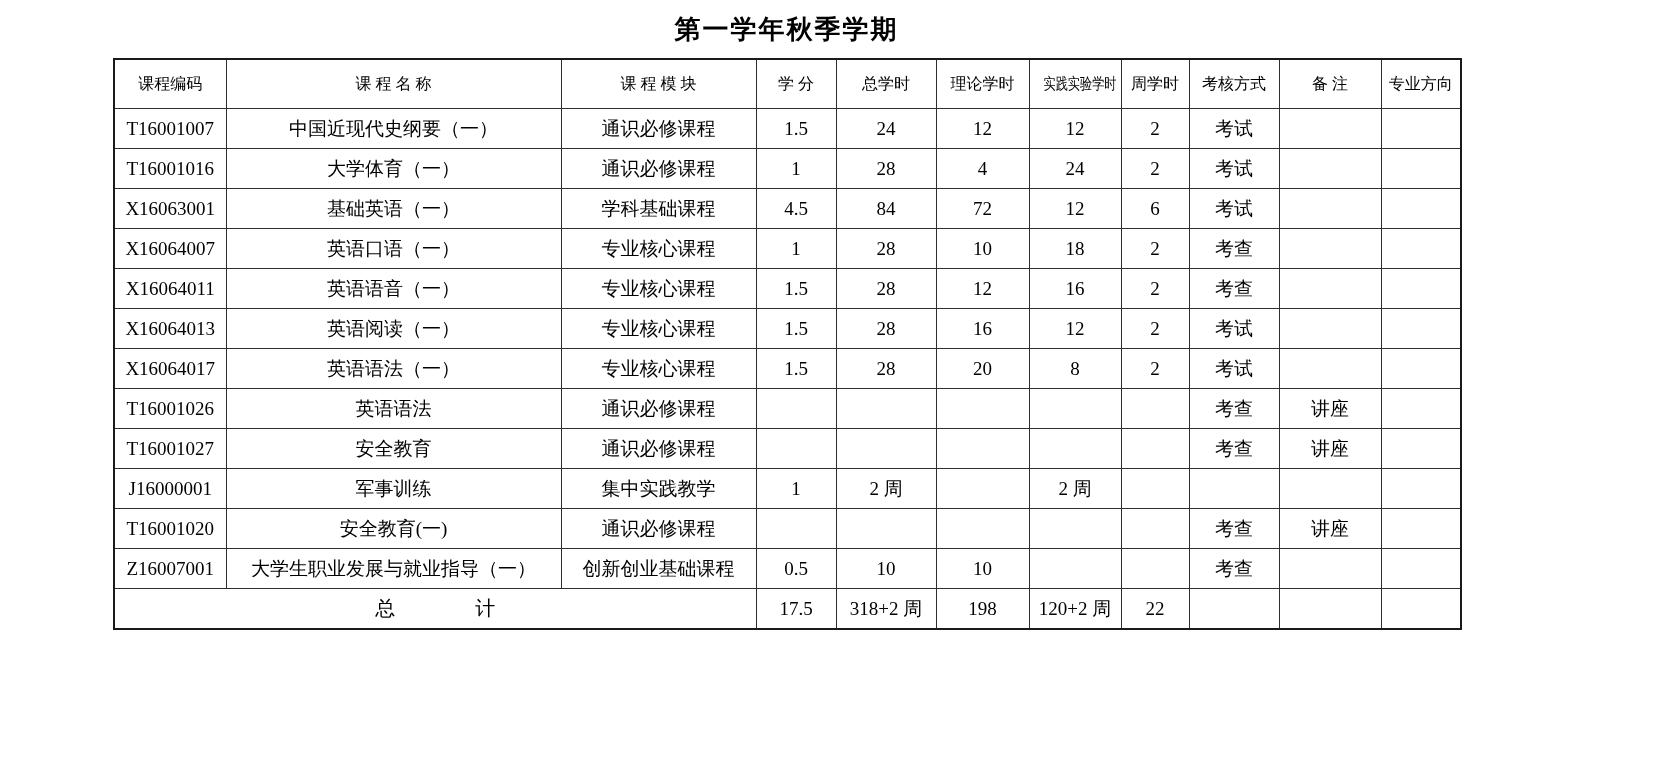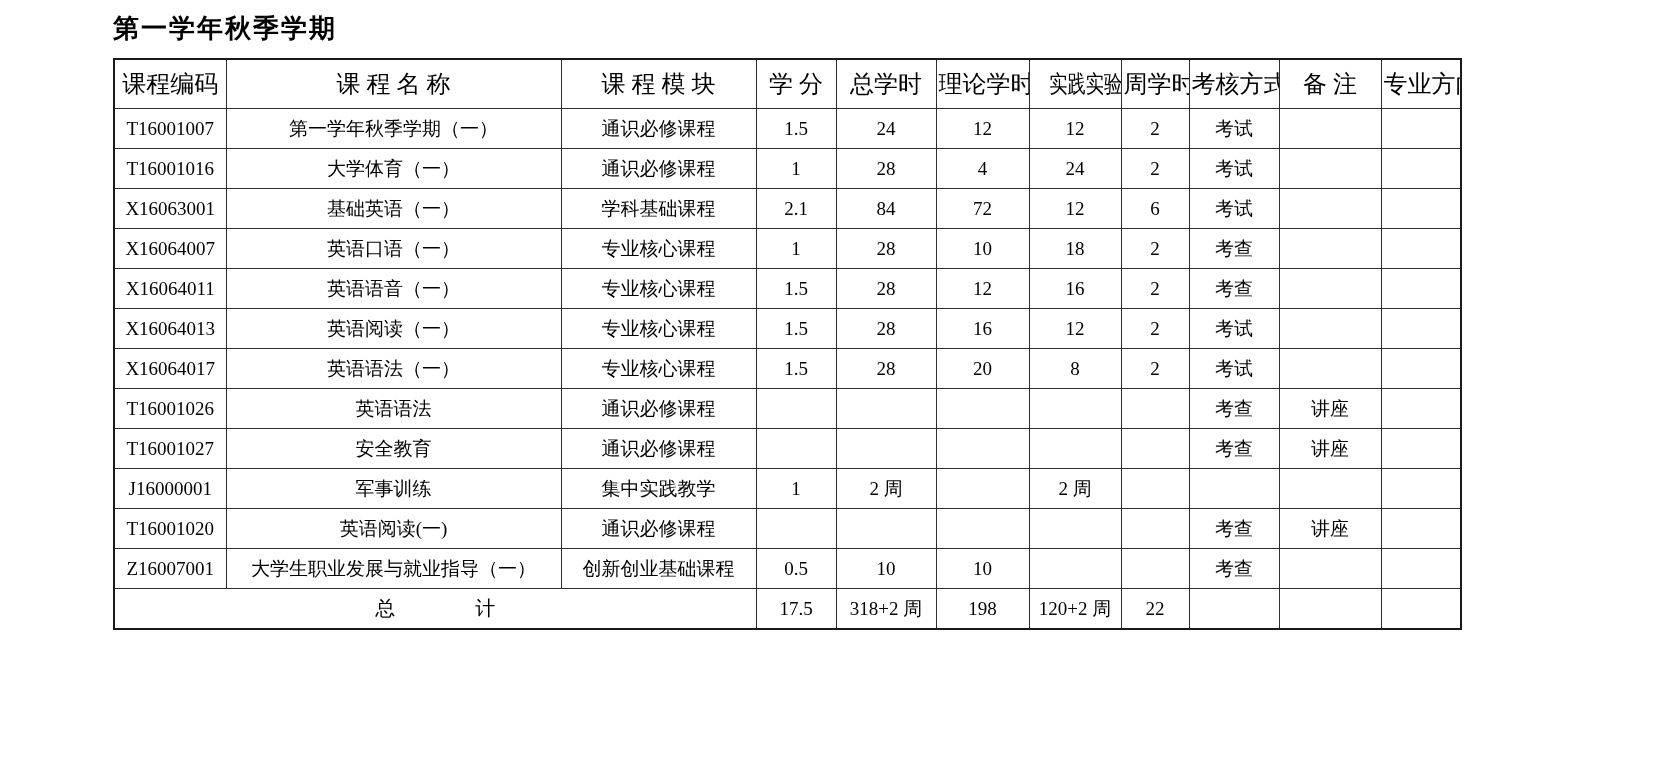--- a/index.html
+++ b/index.html
@@ -3,36 +3,36 @@
 <meta charset="utf-8">
 <style>
   html,body{margin:0;padding:0;}
   body{
     width:1677px;height:767px;background:#ffffff;
     font-family:"Liberation Serif","DejaVu Serif",serif;
     color:#000;
   }
   .page-title{
     width:1347px;margin:8px 0 0 113px;
-    font-size:26px;font-weight:700;
-    letter-spacing:2px;padding-top:2px;height:48px;line-height:40px;font-family:Liberation Mono, monospace;
+    text-align:center;font-size:26px;font-weight:700;
+    letter-spacing:2px;padding-top:2px;height:48px;line-height:40px;
   }
   table.curriculum{
     border-collapse:collapse;table-layout:fixed;
     margin-left:113px;width:1347px;
     border:2px solid #1a1a1a;
   }
   .curriculum th,.curriculum td{
     border:1px solid #2e2e2e;
     text-align:center;vertical-align:middle;
     font-size:19px;font-weight:400;
     padding:0 2px;height:39px;
     overflow:hidden;white-space:nowrap;
   }
-  .curriculum thead th{height:48px;font-size:24px;}
+  .curriculum thead th{height:48px;font-size:16px;}
   .squeeze{display:inline-block;transform:scaleX(0.76);transform-origin:center;white-space:nowrap;}
   .curriculum td.total-label-cell{font-size:20px;}
 </style>
 </head>
 <body>
 
 <div class="page-title">第一学年秋季学期</div>
 
 <table class="curriculum">
   <colgroup>
@@ -59,21 +59,21 @@
         <th><span class="squeeze">实践实验学时</span></th>
         <th>周学时</th>
         <th>考核方式</th>
         <th>备 注</th>
         <th>专业方向</th>
       </tr>
   </thead>
   <tbody>
       <tr>
         <td>T16001007</td>
-        <td>第一学年秋季学期（一）</td>
+        <td>中国近现代史纲要（一）</td>
         <td>通识必修课程</td>
         <td>1.5</td>
         <td>24</td>
         <td>12</td>
         <td>12</td>
         <td>2</td>
         <td>考试</td>
         <td></td>
         <td></td>
       </tr>
@@ -87,21 +87,21 @@
         <td>24</td>
         <td>2</td>
         <td>考试</td>
         <td></td>
         <td></td>
       </tr>
       <tr>
         <td>X16063001</td>
         <td>基础英语（一）</td>
         <td>学科基础课程</td>
-        <td>2.1</td>
+        <td>4.5</td>
         <td>84</td>
         <td>72</td>
         <td>12</td>
         <td>6</td>
         <td>考试</td>
         <td></td>
         <td></td>
       </tr>
       <tr>
         <td>X16064007</td>
@@ -189,21 +189,21 @@
         <td>2 周</td>
         <td></td>
         <td>2 周</td>
         <td></td>
         <td></td>
         <td></td>
         <td></td>
       </tr>
       <tr>
         <td>T16001020</td>
-        <td>英语阅读(一)</td>
+        <td>安全教育(一)</td>
         <td>通识必修课程</td>
         <td></td>
         <td></td>
         <td></td>
         <td></td>
         <td></td>
         <td>考查</td>
         <td>讲座</td>
         <td></td>
       </tr>

